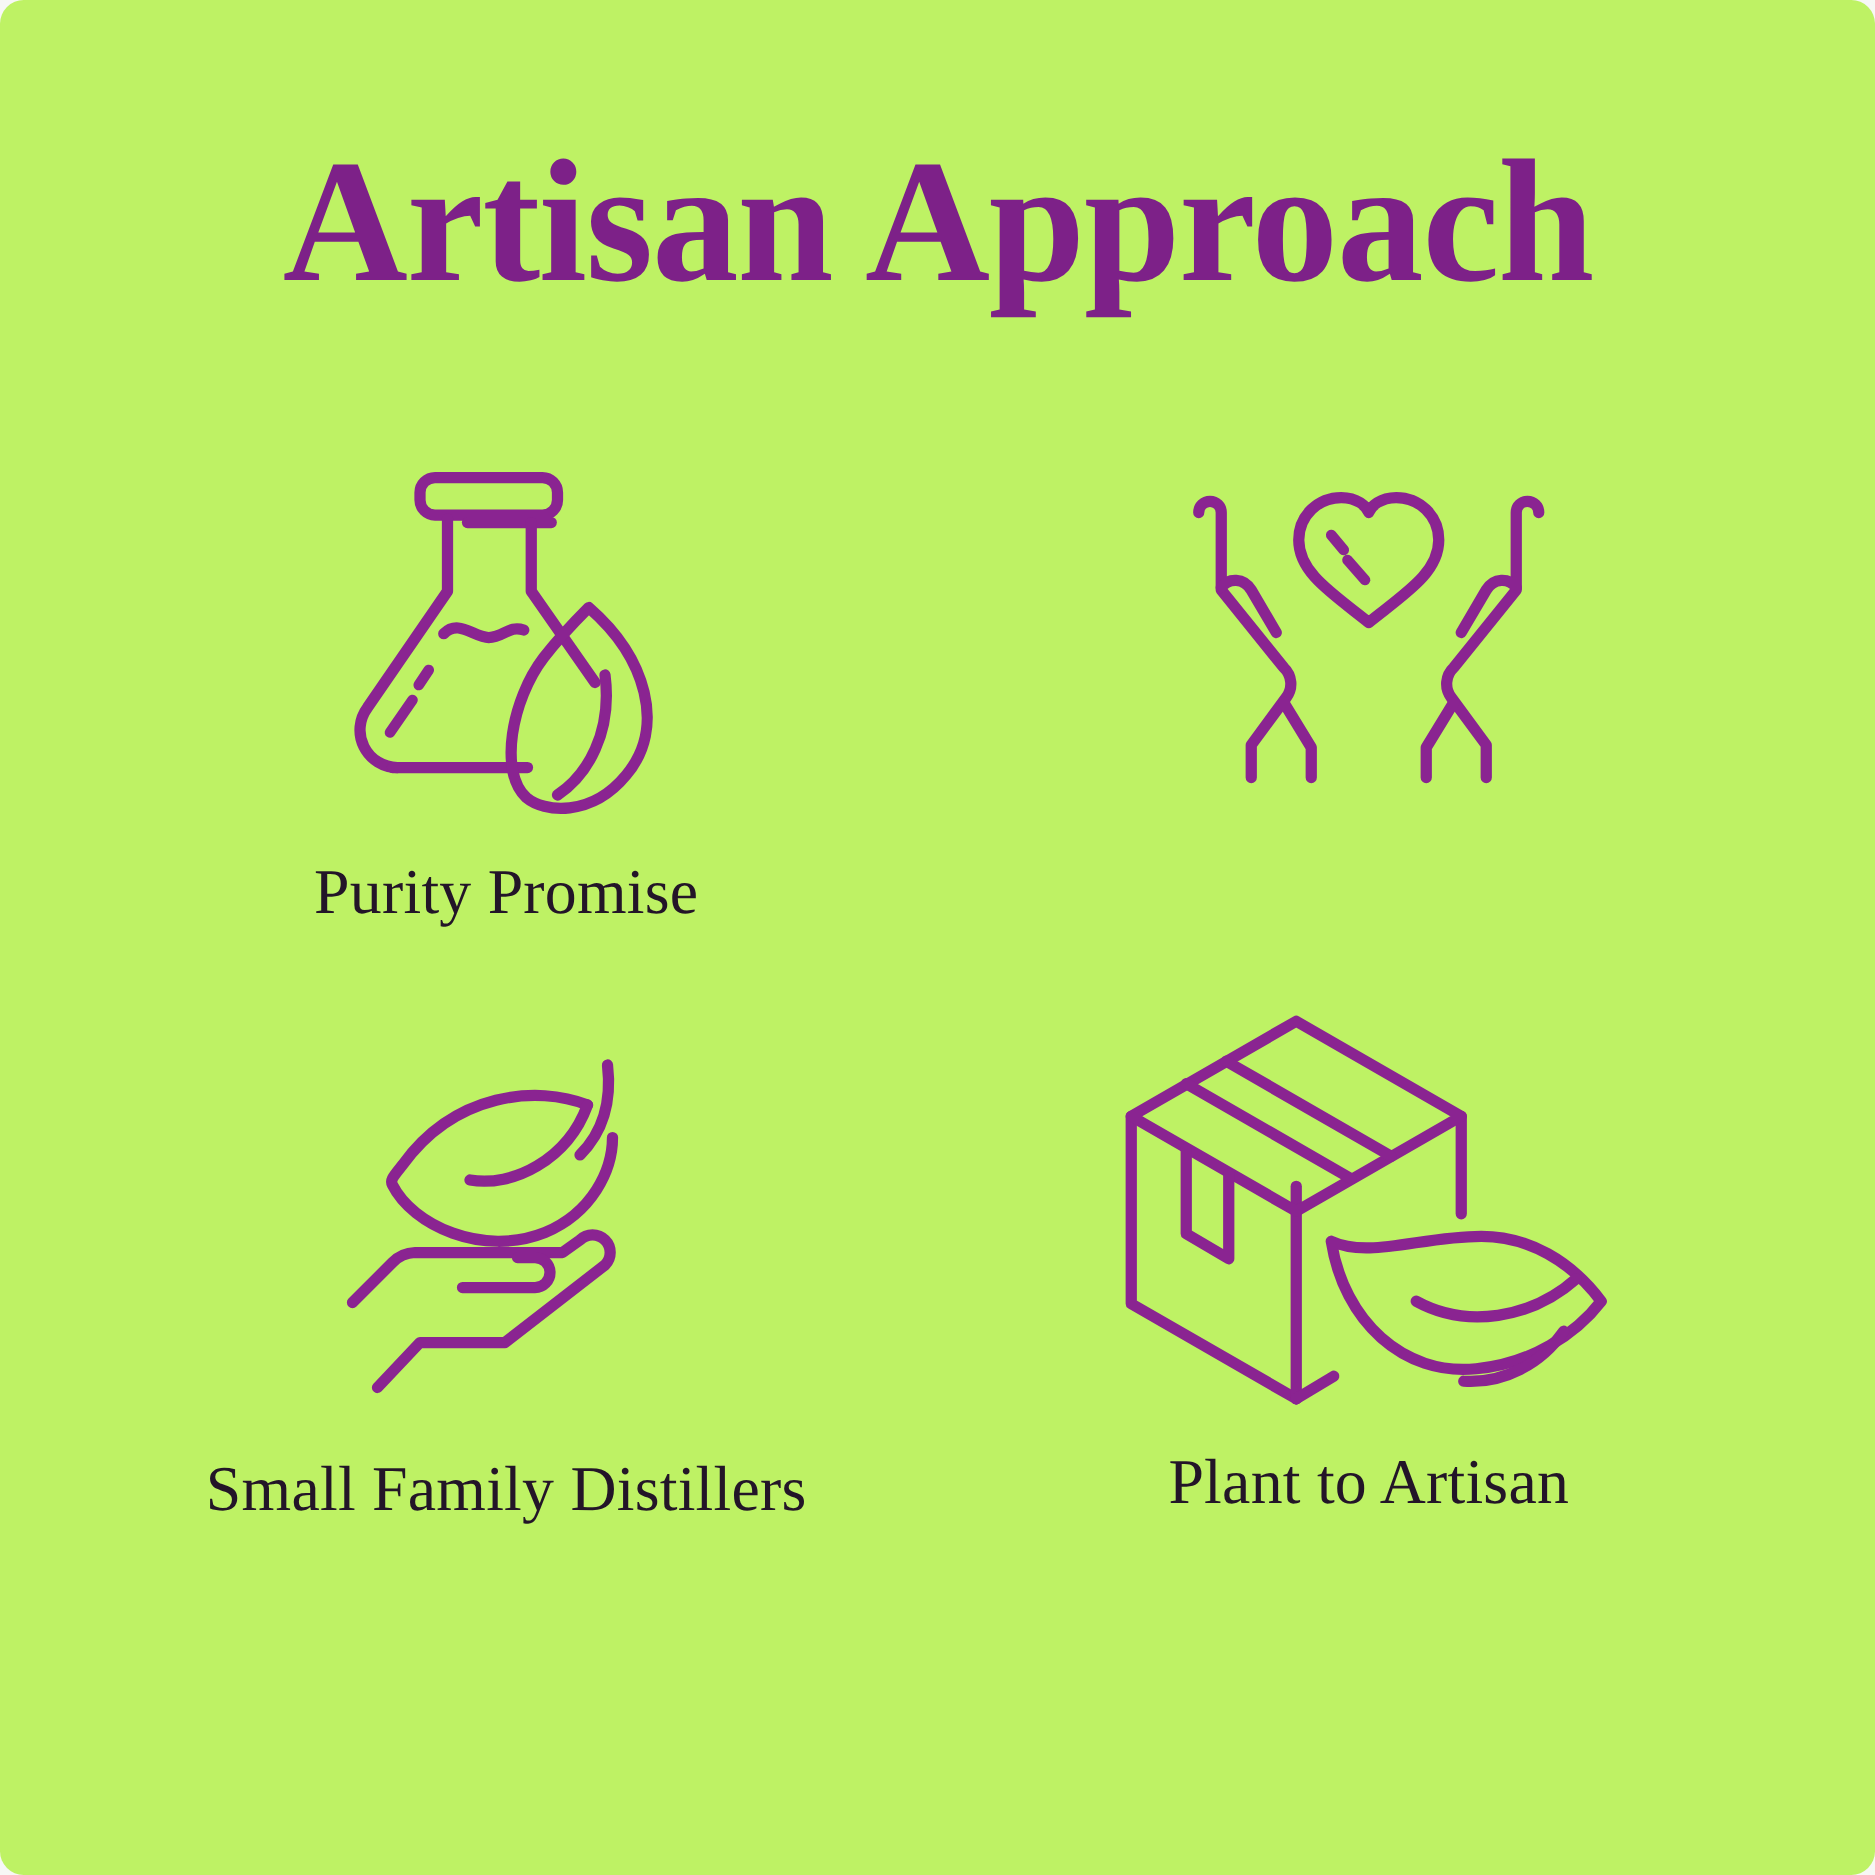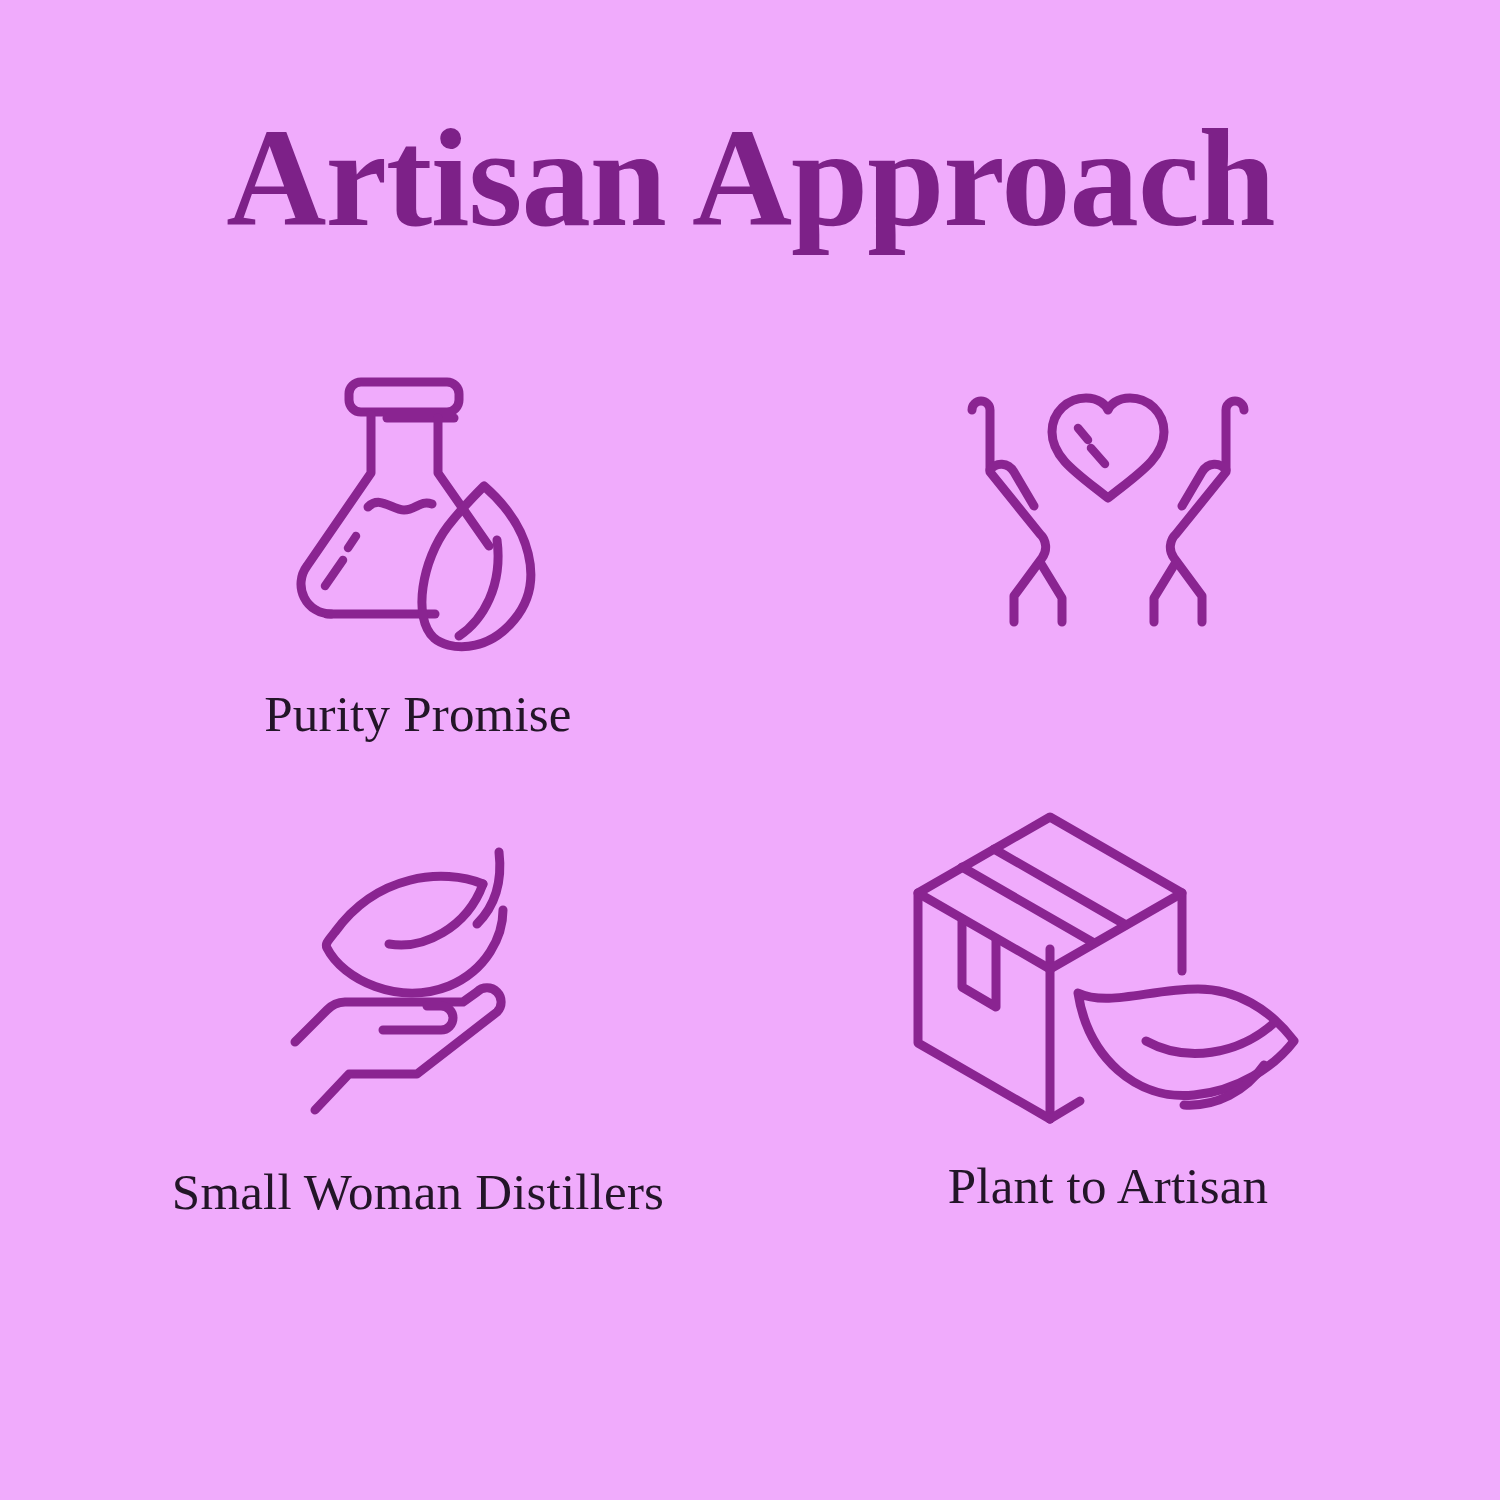--- a/index.html
+++ b/index.html
@@ -39,21 +39,21 @@
     letter-spacing: -1px;
     color: #7d2188;
     white-space: nowrap;
     transform: scaleX(0.99);
   }
 
   
   .features {
     position: absolute;
     top: 355px;
-    left: 73px;
+    left: 60px;
     width: 1380px;
     height: 1060px;
     display: grid;
     grid-template-columns: 1fr 1fr;
     grid-template-rows: 470px 470px;
     column-gap: 0px;
     row-gap: 0px;
   }
   .feature {
     position: relative;
@@ -109,21 +109,21 @@
     fill: none;
     stroke: #8a2491;
     stroke-width: 8.5;
     stroke-linecap: round;
     stroke-linejoin: round;
   }
 </style>
 </head>
 <body style="background: rgb(247, 247, 245);">
 
-<div class="page" style="background: #f0abfc;">
+<div class="page" style="background: #bef264; border-radius: 19px;">
 
   <div class="title-wrap">
     <h1 class="title" style="color: rgb(125, 33, 136);">Artisan Approach</h1>
   </div>
 
   <div class="features">
 
     <div class="feature cell-0">
       <div class="feature-icon">
         <svg width="270" height="290" viewBox="0 0 270 290" aria-hidden="true">
@@ -186,21 +186,21 @@
           <path class="ico-stroke" d="M190 44 c-40 -16 -106 -10 -148 48 c-8 10 -10 12 -8 16 c16 32 72 58 122 38 c38 -16 54 -50 54 -76" style="stroke: rgb(138, 36, 145);"></path>
 
           <path class="ico-stroke" d="M92 104 c30 8 72 -4 98 -60" style="display: none; stroke: rgb(138, 36, 145);"></path>
           <path class="ico-stroke" d="M96 104 c34 6 78 -16 94 -60" style="stroke: rgb(138, 36, 145);"></path>
 
           <path class="ico-stroke" d="M2 202 l32 -32 a26 26 0 0 1 18 -8 h118 l14 -10 a14 14 0 0 1 20 20 l-80 62 H56 l-34 36" style="stroke: rgb(138, 36, 145);"></path>
 
           <path class="ico-stroke" d="M90 190 h58 a12 12 0 0 0 0 -24 h-14" style="stroke: rgb(138, 36, 145);"></path>
         </svg>
       </div>
-      <div class="feature-label" style="color: rgb(35, 21, 40);">Small Woman Distillers</div>
+      <div class="feature-label" style="color: rgb(35, 21, 40);">Small Family Distillers</div>
     </div>
 
     <div class="feature cell-3">
       <div class="feature-icon">
         <svg width="420" height="300" viewBox="0 0 420 300" aria-hidden="true">
 
           <path class="ico-stroke" d="M20 68 v150 l132 76" style="stroke: rgb(138, 36, 145);"></path>
 
           <path class="ico-stroke" d="M152 124 v170" style="stroke: rgb(138, 36, 145);"></path>
           <path class="ico-stroke" d="M284 68 v78" style="stroke: rgb(138, 36, 145);"></path>

